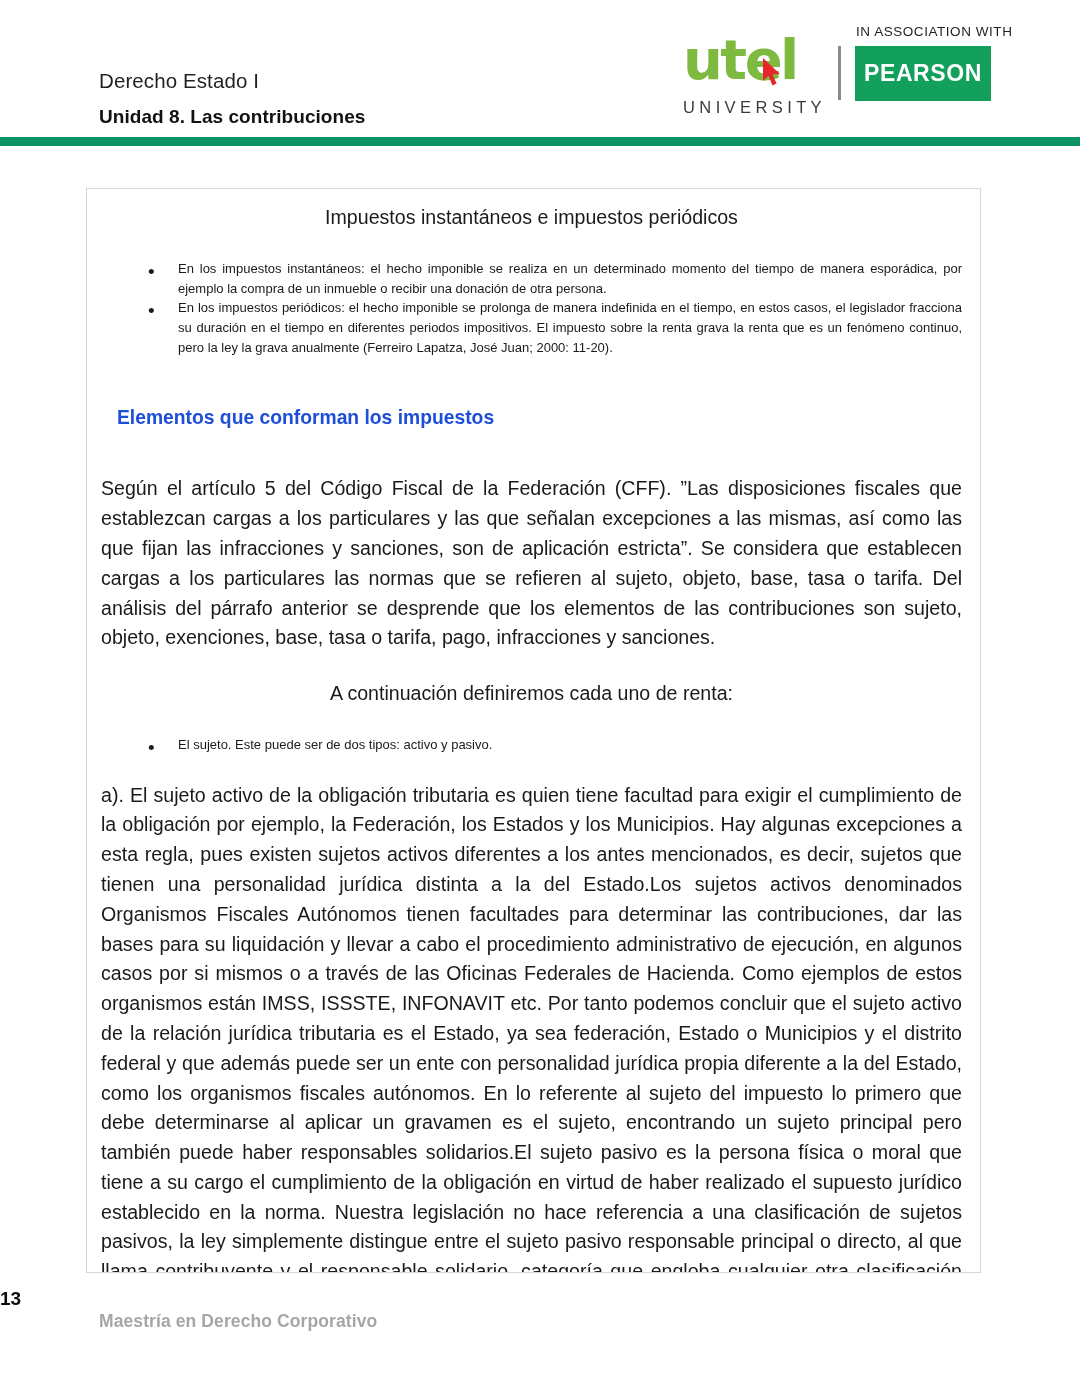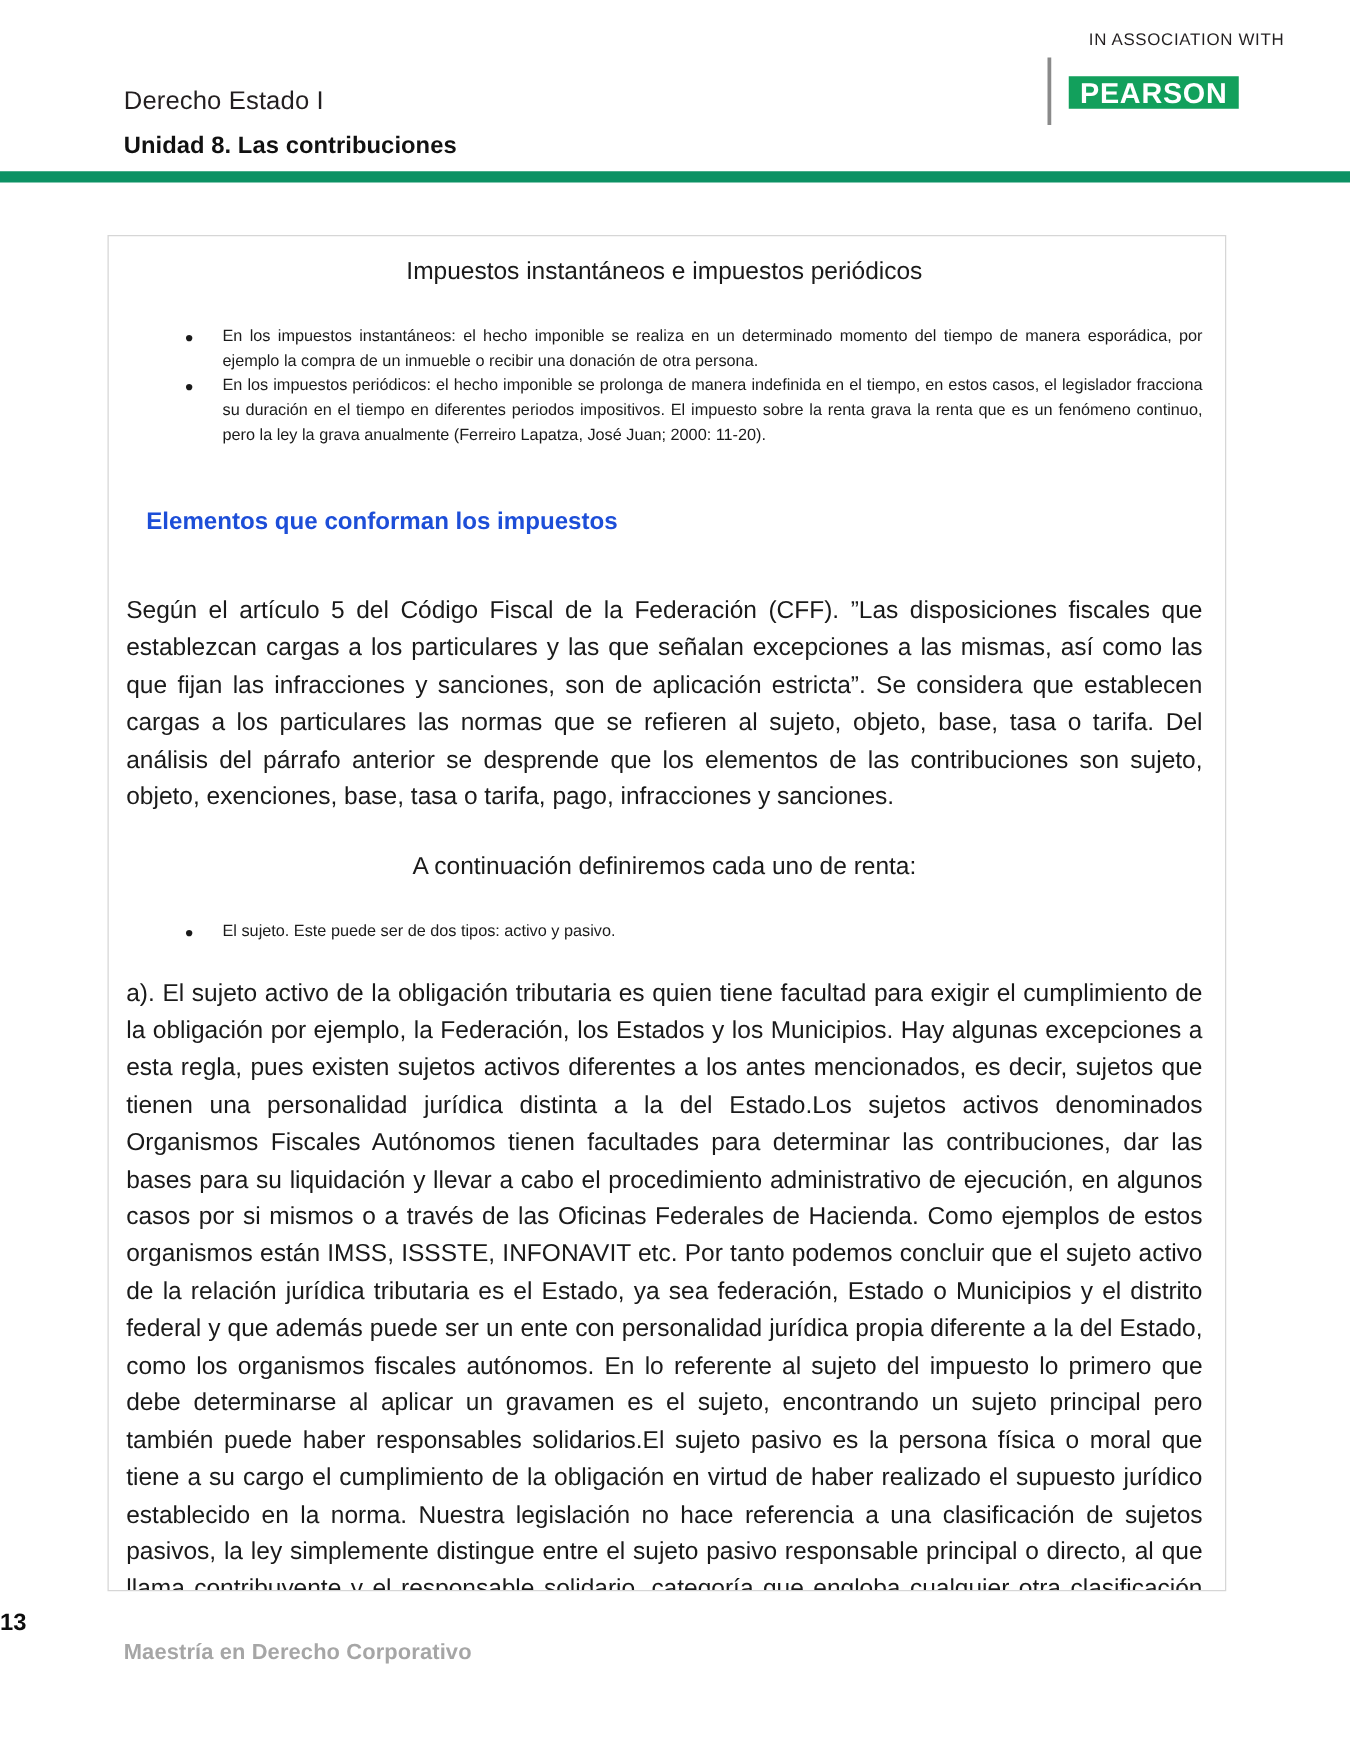--- a/index.html
+++ b/index.html
@@ -98,26 +98,26 @@
     left: 172px;
     top: 0;
     width: 138px;
   }
   .assoc-text {
     font-size: 13.5px;
     font-weight: 500;
     color: #231f20;
     letter-spacing: 0.55px;
     white-space: nowrap;
-    margin-left: 16px;
+    margin-left: 1px;
   }
   .pearson-box {
-    margin-top: 22px;
+    margin-top: 7px;
     width: 136px;
-    height: 26px;
+    height: 55px;
     background: #12A05C;
     display: flex;
     align-items: center;
     justify-content: center;
   }
   .pearson-word {
     color: #ffffff;
     font-size: 23px;
     font-weight: bold;
     letter-spacing: 0.6px;
@@ -215,20 +215,27 @@
 
 <div class="page-header">
 
   <div class="header-titles">
     <div class="course-title">Derecho Estado I</div>
     <div class="unit-title">Unidad 8. Las contribuciones</div>
   </div>
 
   <div class="logo-lockup">
 
+    <div class="utel-block">
+      <div class="utel-word">utel</div>
+      <svg class="cursor-arrow" viewBox="0 0 22 30">
+        <polygon points="1,0 1,23 6.5,17.8 10.5,27.5 14.5,25.6 10.5,16.3 18,16" fill="#E8262A"></polygon>
+      </svg>
+      <div class="university-word">UNIVERSITY</div>
+    </div>
 
     <div class="logo-divider"></div>
 
     <div class="assoc-block">
       <div class="assoc-text">IN ASSOCIATION WITH</div>
       <div class="pearson-box">
         <span class="pearson-word">PEARSON</span>
       </div>
     </div>
 

